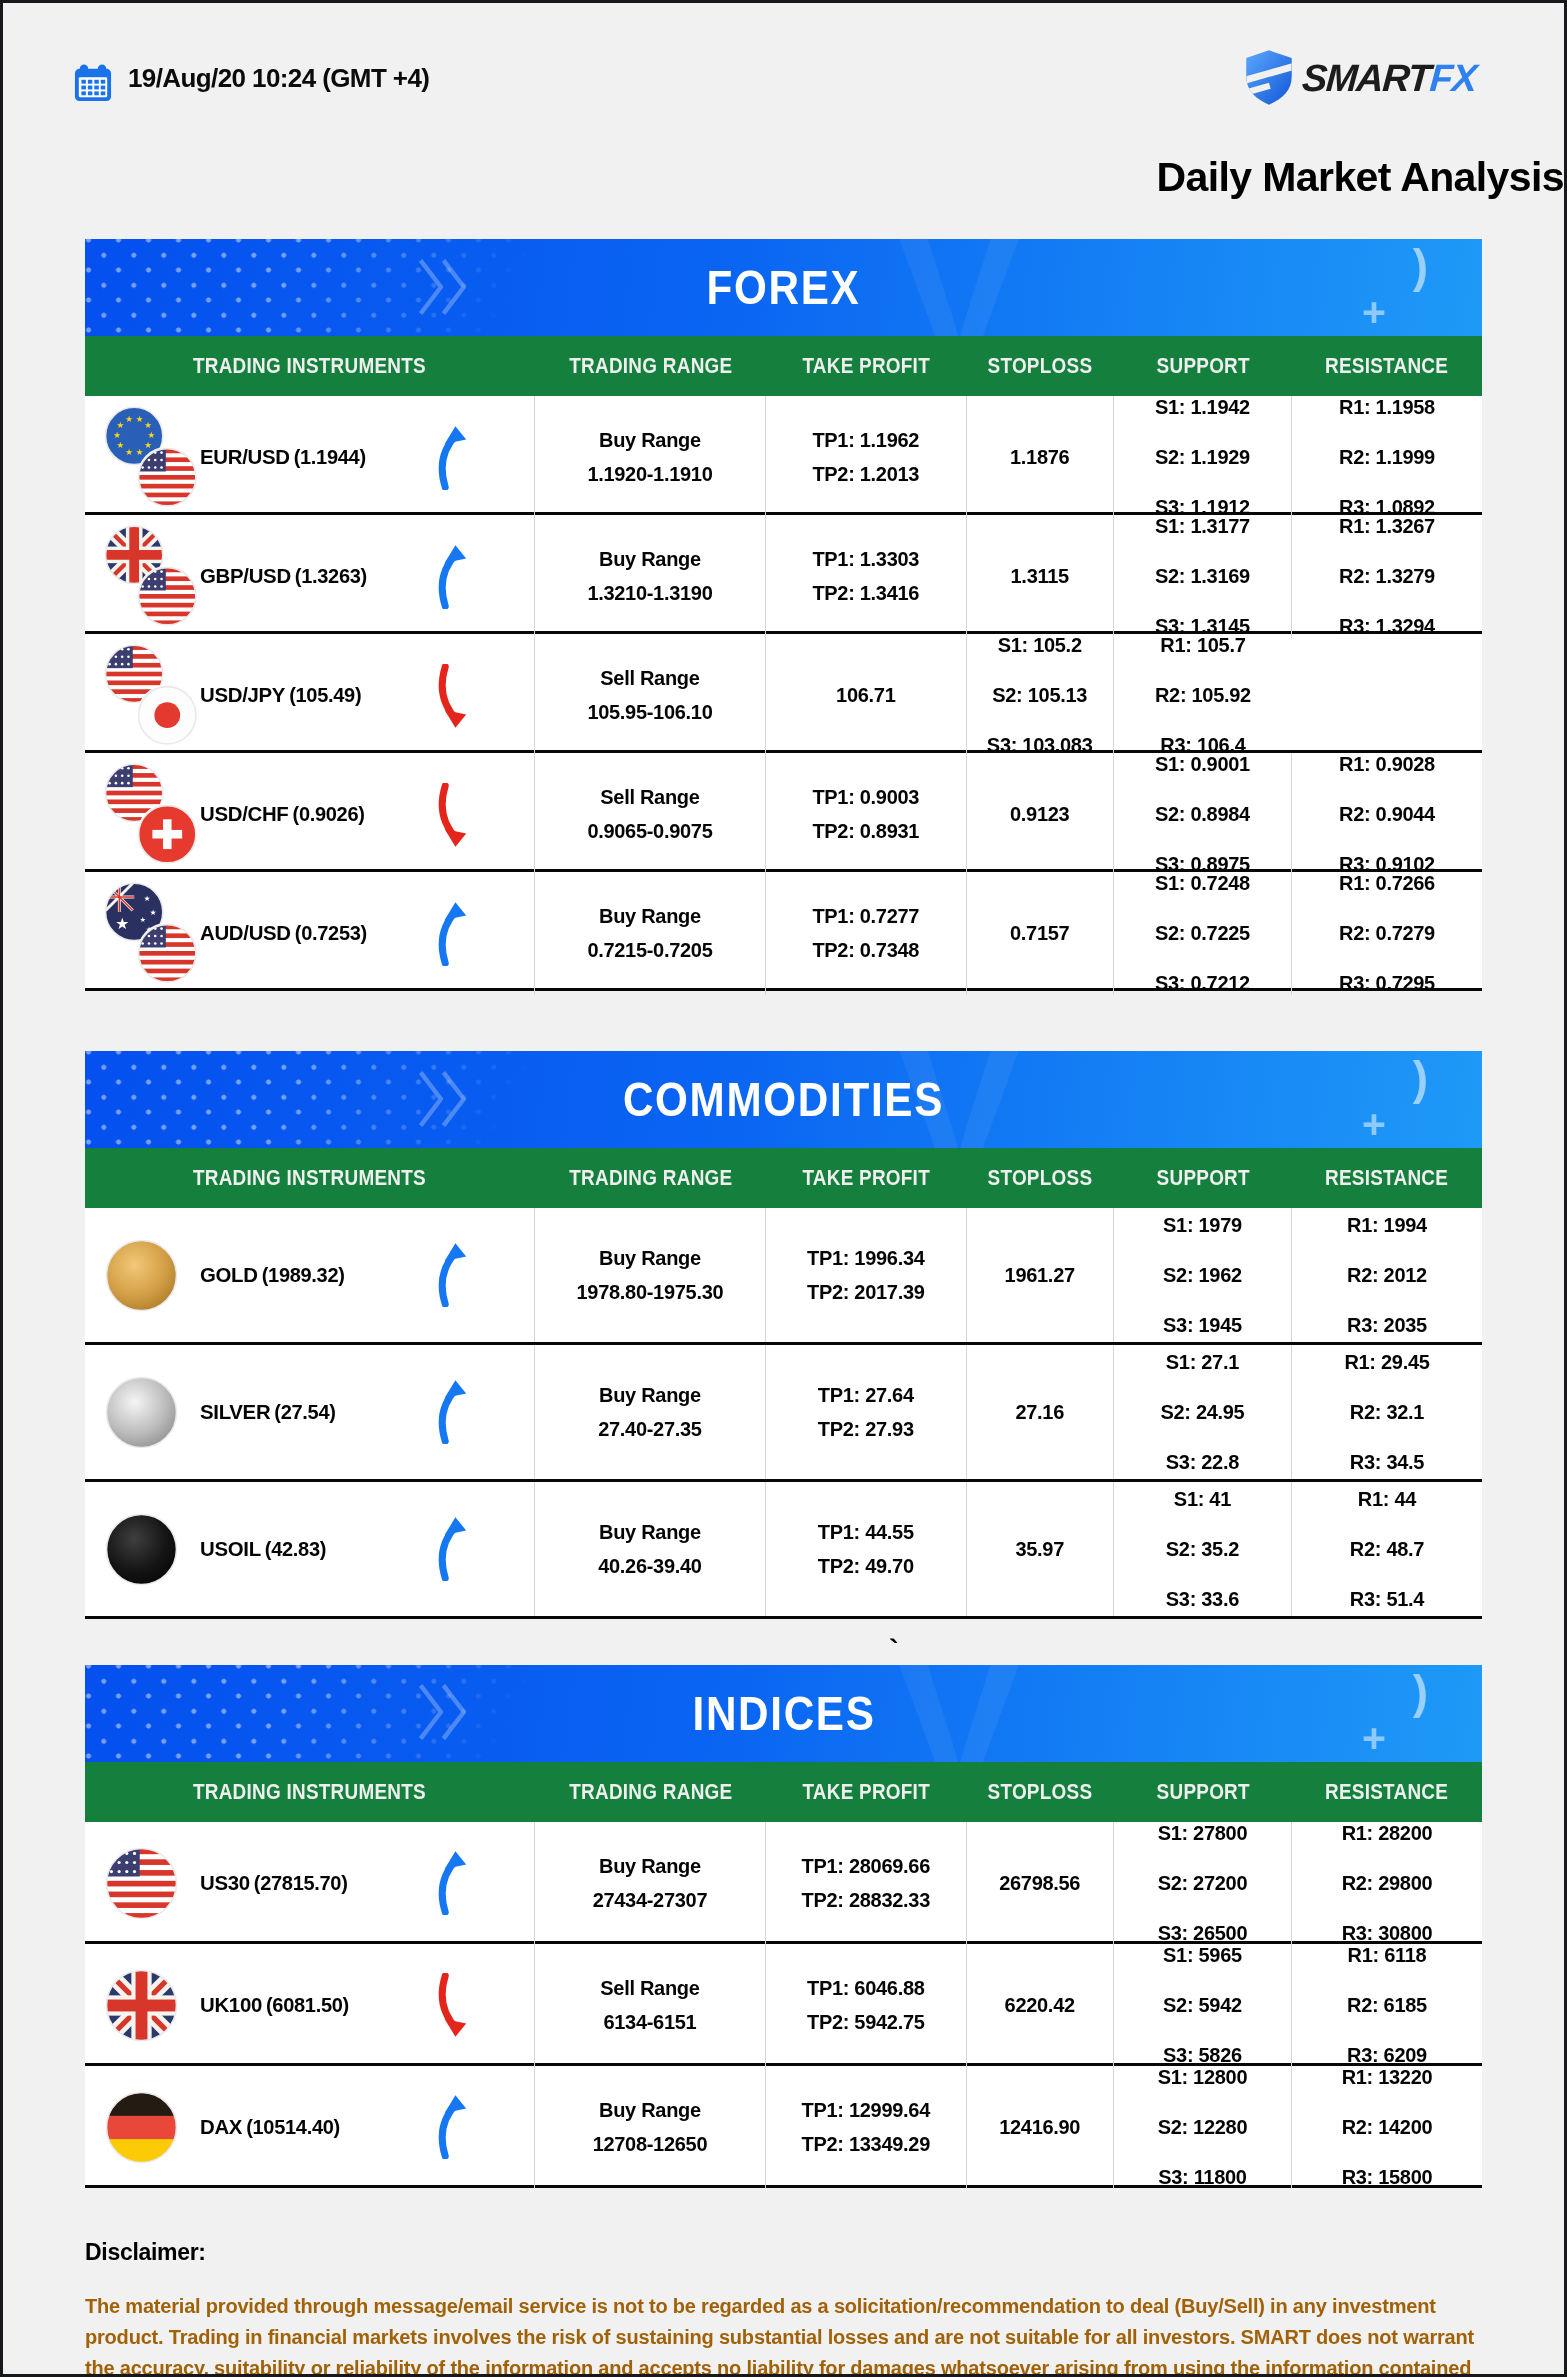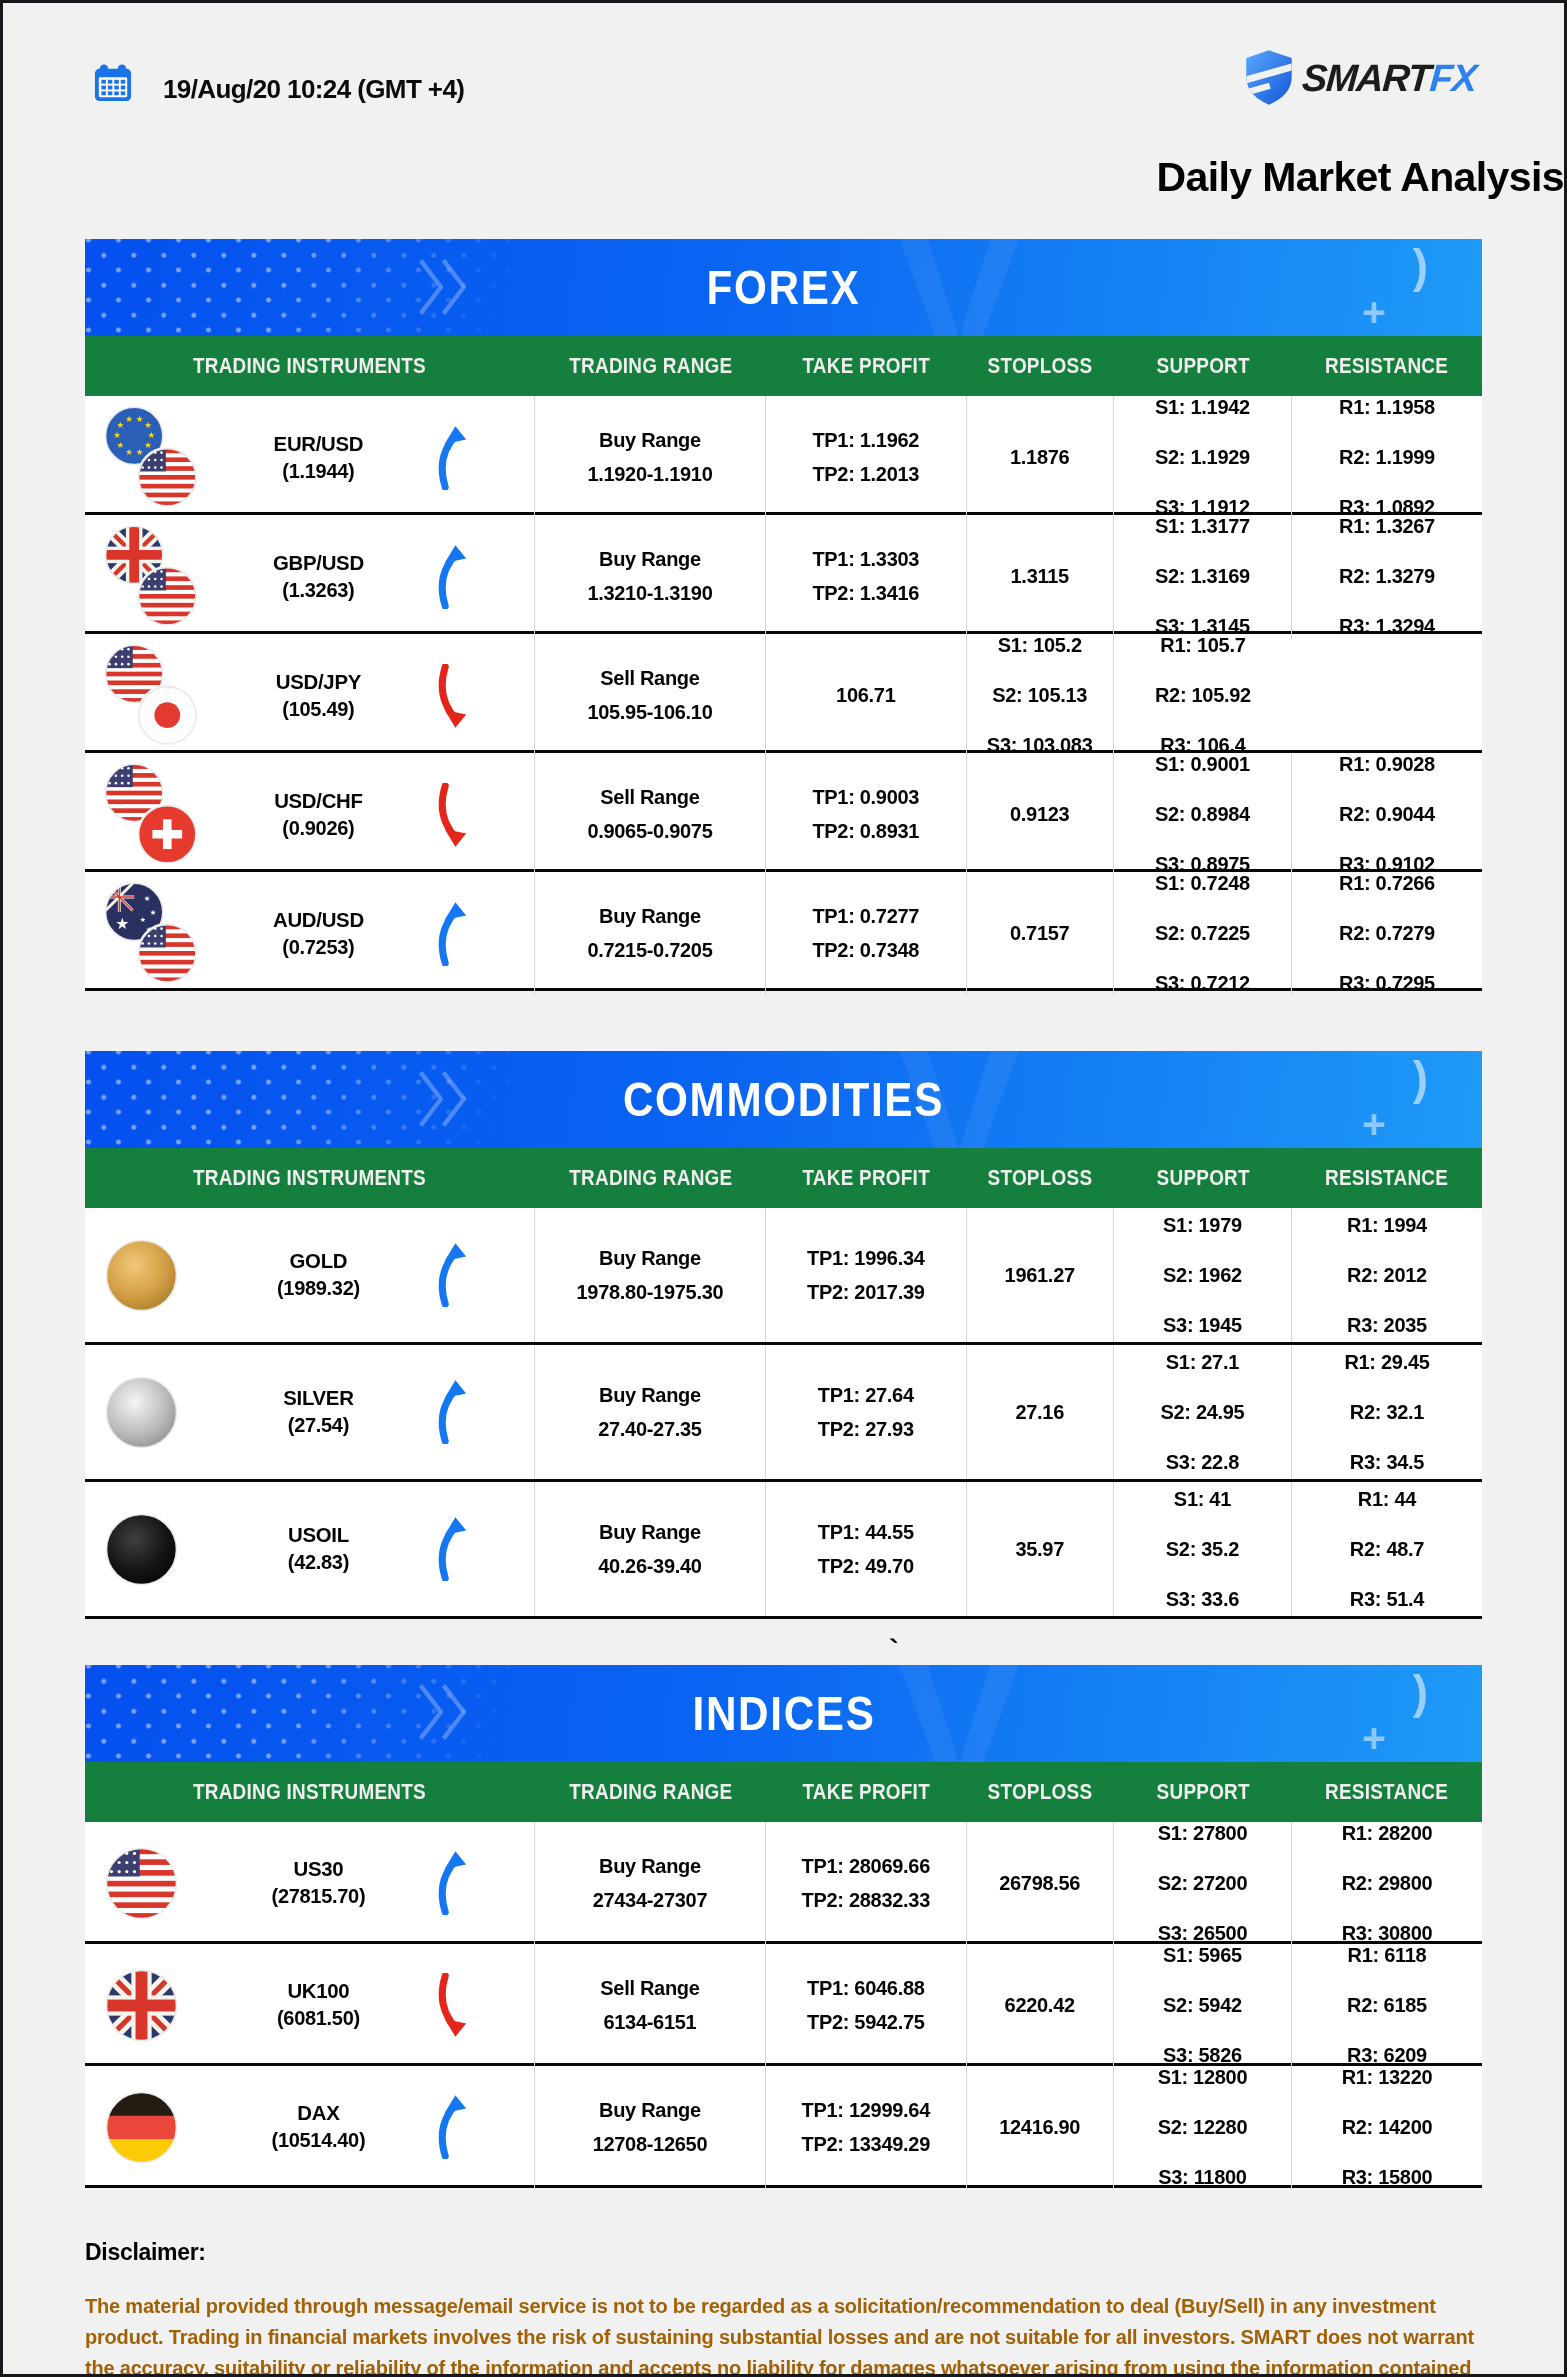--- a/index.html
+++ b/index.html
@@ -2,21 +2,21 @@
 <html style="--up: #1677f3; --down: #e4251b;font-size:10.2px"><head>
 <meta charset="utf-8">
 <style>
   *{margin:0;padding:0;box-sizing:border-box}
   html,body{background:#6b6b6b}
   :root{--up:#1677f3;--down:#e4251b;--cols:32.2% 16.55% 14.35% 10.55% 12.75% 13.6%}
   .page{width:1567px;height:2377px;background:#f1f1f2;border:3.2px solid #17181c;
         font-family:"Liberation Sans",sans-serif;color:#000;position:relative;overflow:hidden;margin:0 auto}
   
   .top{position:relative;height:198px}
-  .date-wrap{position:absolute;left:90px;top:60px;display:flex;align-items:flex-end;gap:30px}
+  .date-wrap{position:absolute;left:70px;top:60px;display:flex;align-items:flex-start;gap:15px}
   .date-text{font-size:26px;font-weight:bold;letter-spacing:-0.6px;color:#0b0b0b}
   .logo{position:absolute;right:88px;top:46px;display:flex;align-items:center;gap:9px}
   .logo-text{font-size:38px;font-weight:bold;font-style:italic;letter-spacing:-1.3px;transform:skewX(-4deg);white-space:nowrap}
   .logo-smart{color:#1c1c1c}
   .logo-fx{color:#2f80f0}
   .main-title{position:absolute;bottom:0;left:15px;right:0;text-align:right;font-size:41px;font-weight:bold;letter-spacing:-0.6px}
   
   .section{margin:0 82px}
   .sec0{margin-top:38px}
   .sec1{margin-top:60px}
@@ -40,21 +40,21 @@
   .trow{display:grid;grid-template-columns:var(--cols);border-bottom:3.8px solid #070707;background:#fff}
   .sec0 .trow{height:119px}
   .sec1 .trow{height:137px}
   .sec2 .trow{height:122px}
   .cell{display:flex;flex-direction:column;align-items:center;justify-content:center;gap:11px;
         border-right:1.3px solid #d6d6d6;font-size:20px;font-weight:bold;letter-spacing:-0.3px;text-align:center;color:#050505}
   .cell:last-child{border-right:none}
   .c-levels{gap:27px}
   .c-instr{flex-direction:row;gap:0;padding:0 61px 0 19px;justify-content:flex-start}
   .flag{width:96px;flex:0 0 96px;display:flex;align-items:center}
-  .iblock{flex:1;display:flex;flex-direction:column;align-items:center;gap:4px}
+  .iblock{flex:1;display:flex;flex-direction:row;align-items:center;gap:4px}
   .iname{font-size:20.4px}
   .iprice{font-size:20px}
   .arrow{flex:0 0 36px;display:flex;align-items:center}
   .arr-up{color:var(--up)}
   .arr-down{color:var(--down)}
   
   .stray{margin:16.6px 0 0 886px;height:29px;font-size:29px;font-weight:bold;line-height:1}
   .disclaimer{margin:51px 83px 8px 82px}
   .disc-head{font-size:23px;font-weight:bold;letter-spacing:-0.3px}
   .disc-body{margin-top:25.5px;font-size:20px;font-weight:bold;line-height:1.55;letter-spacing:-0.2px;color:#a16207}

